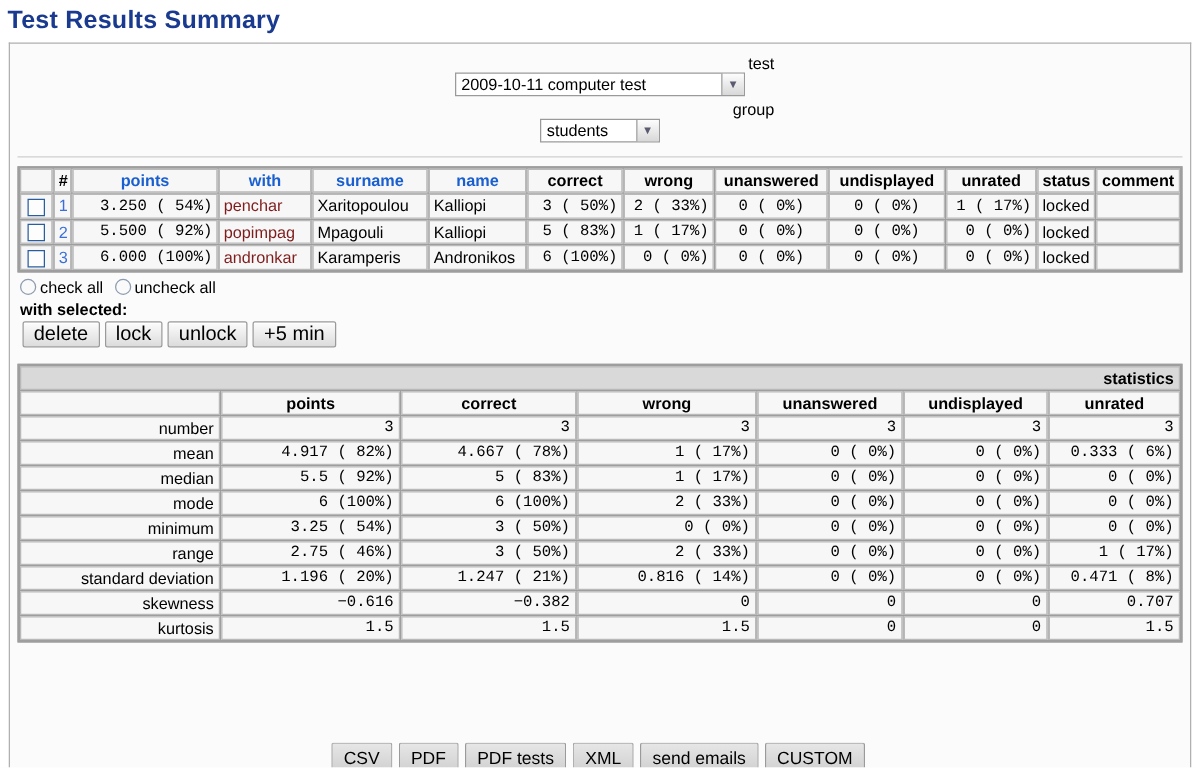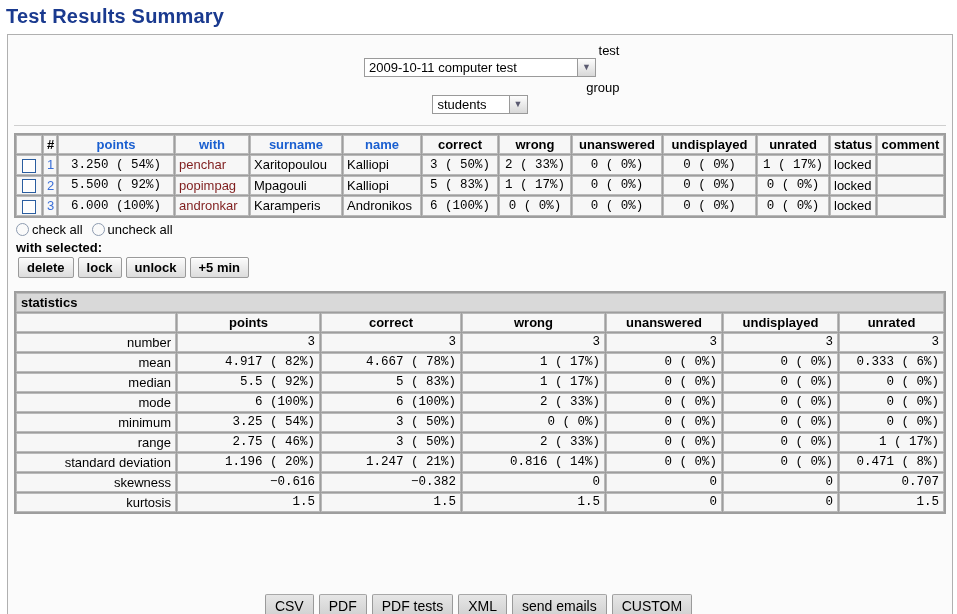--- a/index.html
+++ b/index.html
@@ -96,21 +96,21 @@
     height: 19px;
     box-sizing: border-box;
   }
   table.grid th {
     text-align: center;
     font-weight: bold;
     color: #000;
   }
   table.grid th.lnk { color: #1a5fd0; }
   .mono { font-family: "Liberation Mono", monospace; font-size: 12.5px; }
-  td.num-left { text-align: center; }
+  td.num-left { text-align: right; }
   td.ctr { text-align: center; }
   td.idx { color: #3a6fd8; text-align: left; }
   td.userlink { color: #7f1d1d; }
   td.locked { background: #ffb3b3; text-align: left; }
   .cbx {
     width: 12px; height: 12px;
     border: 1px solid #2a5d9f;
     background: #fdfdfd;
     display: inline-block;
     vertical-align: middle;
@@ -133,25 +133,24 @@
   .withsel {
     font-weight: bold; font-size: 13px;
     margin: 3px 0 2px 8px;
   }
   .btnrow { margin: 0 0 0 10px; display: flex; gap: 4px; }
   .btn {
     border: 1px solid #9a9a9a;
     border-radius: 2px;
     background: linear-gradient(#fcfcfc, #dcdcdc);
     padding: 2px 8px;
-    font-size: 13px;
+    font-size: 16px;
     color: #000;
     line-height: 15px;
     box-shadow: inset 0 1px 0 #ffffff;
-    font-weight: bold;
   }
   
   .stats-wrap { margin: 13px 6px 0 6px; }
   table.stats {
     border-collapse: separate;
     border-spacing: 1px;
     background: #9e9e9e;
     border: 1px solid #9e9e9e;
     width: 100%;
     table-layout: fixed;
@@ -161,21 +160,21 @@
     background: #f7f7f7;
     border: 1px solid #b9b9b9;
     padding: 1px 4px;
     height: 19px;
     box-sizing: border-box;
     white-space: nowrap;
     overflow: hidden;
   }
   table.stats th.cap {
     background: #d9d9d9;
-    text-align: left;
+    text-align: right;
     font-weight: bold;
   }
   table.stats th.colh {
     text-align: center;
     font-weight: bold;
   }
   table.stats td.rowh {
     text-align: right;
     font-weight: normal;
   }

